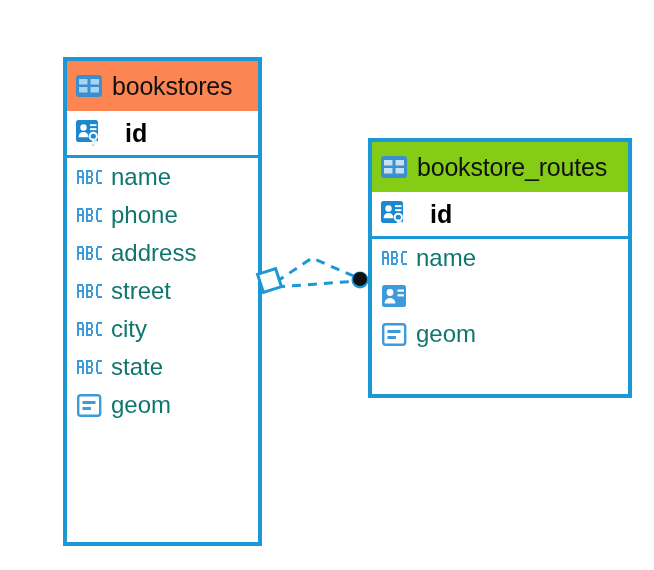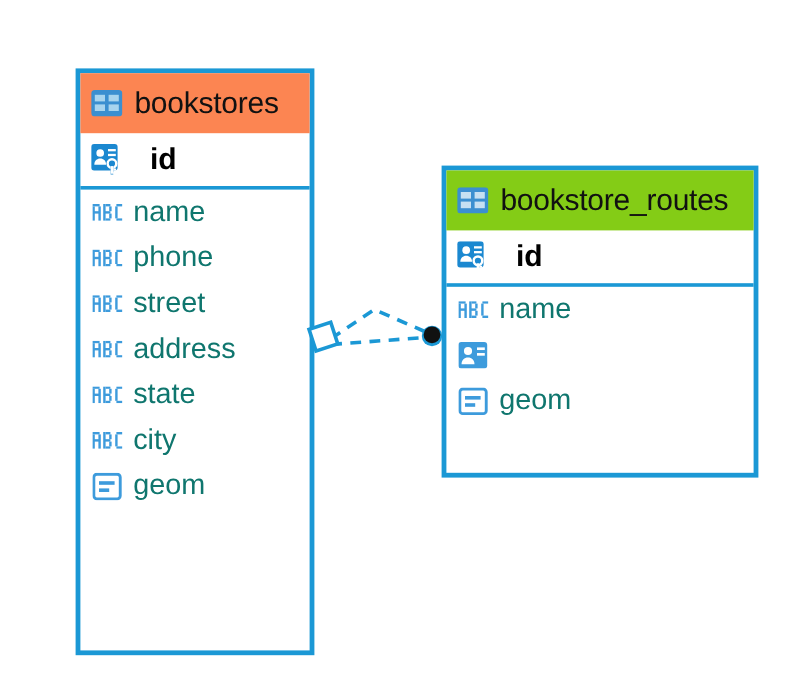--- a/index.html
+++ b/index.html
@@ -168,20 +168,43 @@
             <rect x="14" y="2" width="2" height="4"></rect>
               <rect x="10" y="6" width="5" height="2"></rect>
             <rect x="14" y="8" width="2" height="4"></rect>
               <rect x="11" y="12" width="4" height="2"></rect>
             <rect x="19" y="2" width="2" height="10"></rect>
               <rect x="20" y="0" width="5" height="2"></rect>
             <rect x="20" y="12" width="5" height="2"></rect>
           </g>
         </svg>
       </span>
+      <span class="col-label">address</span>
+    </div>
+
+    <div class="col-row">
+      <span class="icon icon-abc">
+        <svg viewBox="0 0 25 14" width="25" height="14" xmlns="http://www.w3.org/2000/svg">
+          <g fill="#3D9BDC">
+            <rect x="0" y="2" width="2" height="12"></rect>
+              <rect x="0" y="0" width="6" height="2"></rect>
+            <rect x="5" y="2" width="2" height="12"></rect>
+              <rect x="1" y="6" width="5" height="2"></rect>
+            <rect x="9" y="0" width="2" height="14"></rect>
+              <rect x="11" y="0" width="4" height="2"></rect>
+            <rect x="14" y="2" width="2" height="4"></rect>
+              <rect x="10" y="6" width="5" height="2"></rect>
+            <rect x="14" y="8" width="2" height="4"></rect>
+              <rect x="11" y="12" width="4" height="2"></rect>
+            <rect x="19" y="2" width="2" height="10"></rect>
+              <rect x="20" y="0" width="5" height="2"></rect>
+            <rect x="20" y="12" width="5" height="2"></rect>
+          </g>
+        </svg>
+      </span>
       <span class="col-label">street</span>
     </div>
 
     <div class="col-row">
       <span class="icon icon-abc">
         <svg viewBox="0 0 25 14" width="25" height="14" xmlns="http://www.w3.org/2000/svg">
           <g fill="#3D9BDC">
             <rect x="0" y="2" width="2" height="12"></rect>
               <rect x="0" y="0" width="6" height="2"></rect>
             <rect x="5" y="2" width="2" height="12"></rect>
@@ -191,21 +214,21 @@
             <rect x="14" y="2" width="2" height="4"></rect>
               <rect x="10" y="6" width="5" height="2"></rect>
             <rect x="14" y="8" width="2" height="4"></rect>
               <rect x="11" y="12" width="4" height="2"></rect>
             <rect x="19" y="2" width="2" height="10"></rect>
               <rect x="20" y="0" width="5" height="2"></rect>
             <rect x="20" y="12" width="5" height="2"></rect>
           </g>
         </svg>
       </span>
-      <span class="col-label">address</span>
+      <span class="col-label">city</span>
     </div>
 
     <div class="col-row">
       <span class="icon icon-abc">
         <svg viewBox="0 0 25 14" width="25" height="14" xmlns="http://www.w3.org/2000/svg">
           <g fill="#3D9BDC">
             <rect x="0" y="2" width="2" height="12"></rect>
               <rect x="0" y="0" width="6" height="2"></rect>
             <rect x="5" y="2" width="2" height="12"></rect>
               <rect x="1" y="6" width="5" height="2"></rect>
@@ -215,43 +238,20 @@
               <rect x="10" y="6" width="5" height="2"></rect>
             <rect x="14" y="8" width="2" height="4"></rect>
               <rect x="11" y="12" width="4" height="2"></rect>
             <rect x="19" y="2" width="2" height="10"></rect>
               <rect x="20" y="0" width="5" height="2"></rect>
             <rect x="20" y="12" width="5" height="2"></rect>
           </g>
         </svg>
       </span>
       <span class="col-label">state</span>
-    </div>
-
-    <div class="col-row">
-      <span class="icon icon-abc">
-        <svg viewBox="0 0 25 14" width="25" height="14" xmlns="http://www.w3.org/2000/svg">
-          <g fill="#3D9BDC">
-            <rect x="0" y="2" width="2" height="12"></rect>
-              <rect x="0" y="0" width="6" height="2"></rect>
-            <rect x="5" y="2" width="2" height="12"></rect>
-              <rect x="1" y="6" width="5" height="2"></rect>
-            <rect x="9" y="0" width="2" height="14"></rect>
-              <rect x="11" y="0" width="4" height="2"></rect>
-            <rect x="14" y="2" width="2" height="4"></rect>
-              <rect x="10" y="6" width="5" height="2"></rect>
-            <rect x="14" y="8" width="2" height="4"></rect>
-              <rect x="11" y="12" width="4" height="2"></rect>
-            <rect x="19" y="2" width="2" height="10"></rect>
-              <rect x="20" y="0" width="5" height="2"></rect>
-            <rect x="20" y="12" width="5" height="2"></rect>
-          </g>
-        </svg>
-      </span>
-      <span class="col-label">city</span>
     </div>
 
 
 
     <div class="col-row">
       <span class="icon icon-geom">
         <svg viewBox="0 0 25 23" width="25" height="23" xmlns="http://www.w3.org/2000/svg">
           <rect x="1.2" y="1.2" width="22" height="20.5" rx="2.5" fill="none" stroke="#3D9BDC" stroke-width="2.4"></rect>
           <rect x="5.5" y="7" width="13" height="3" fill="#3D9BDC"></rect>
           <rect x="5.5" y="13" width="8.5" height="3" fill="#3D9BDC"></rect>

